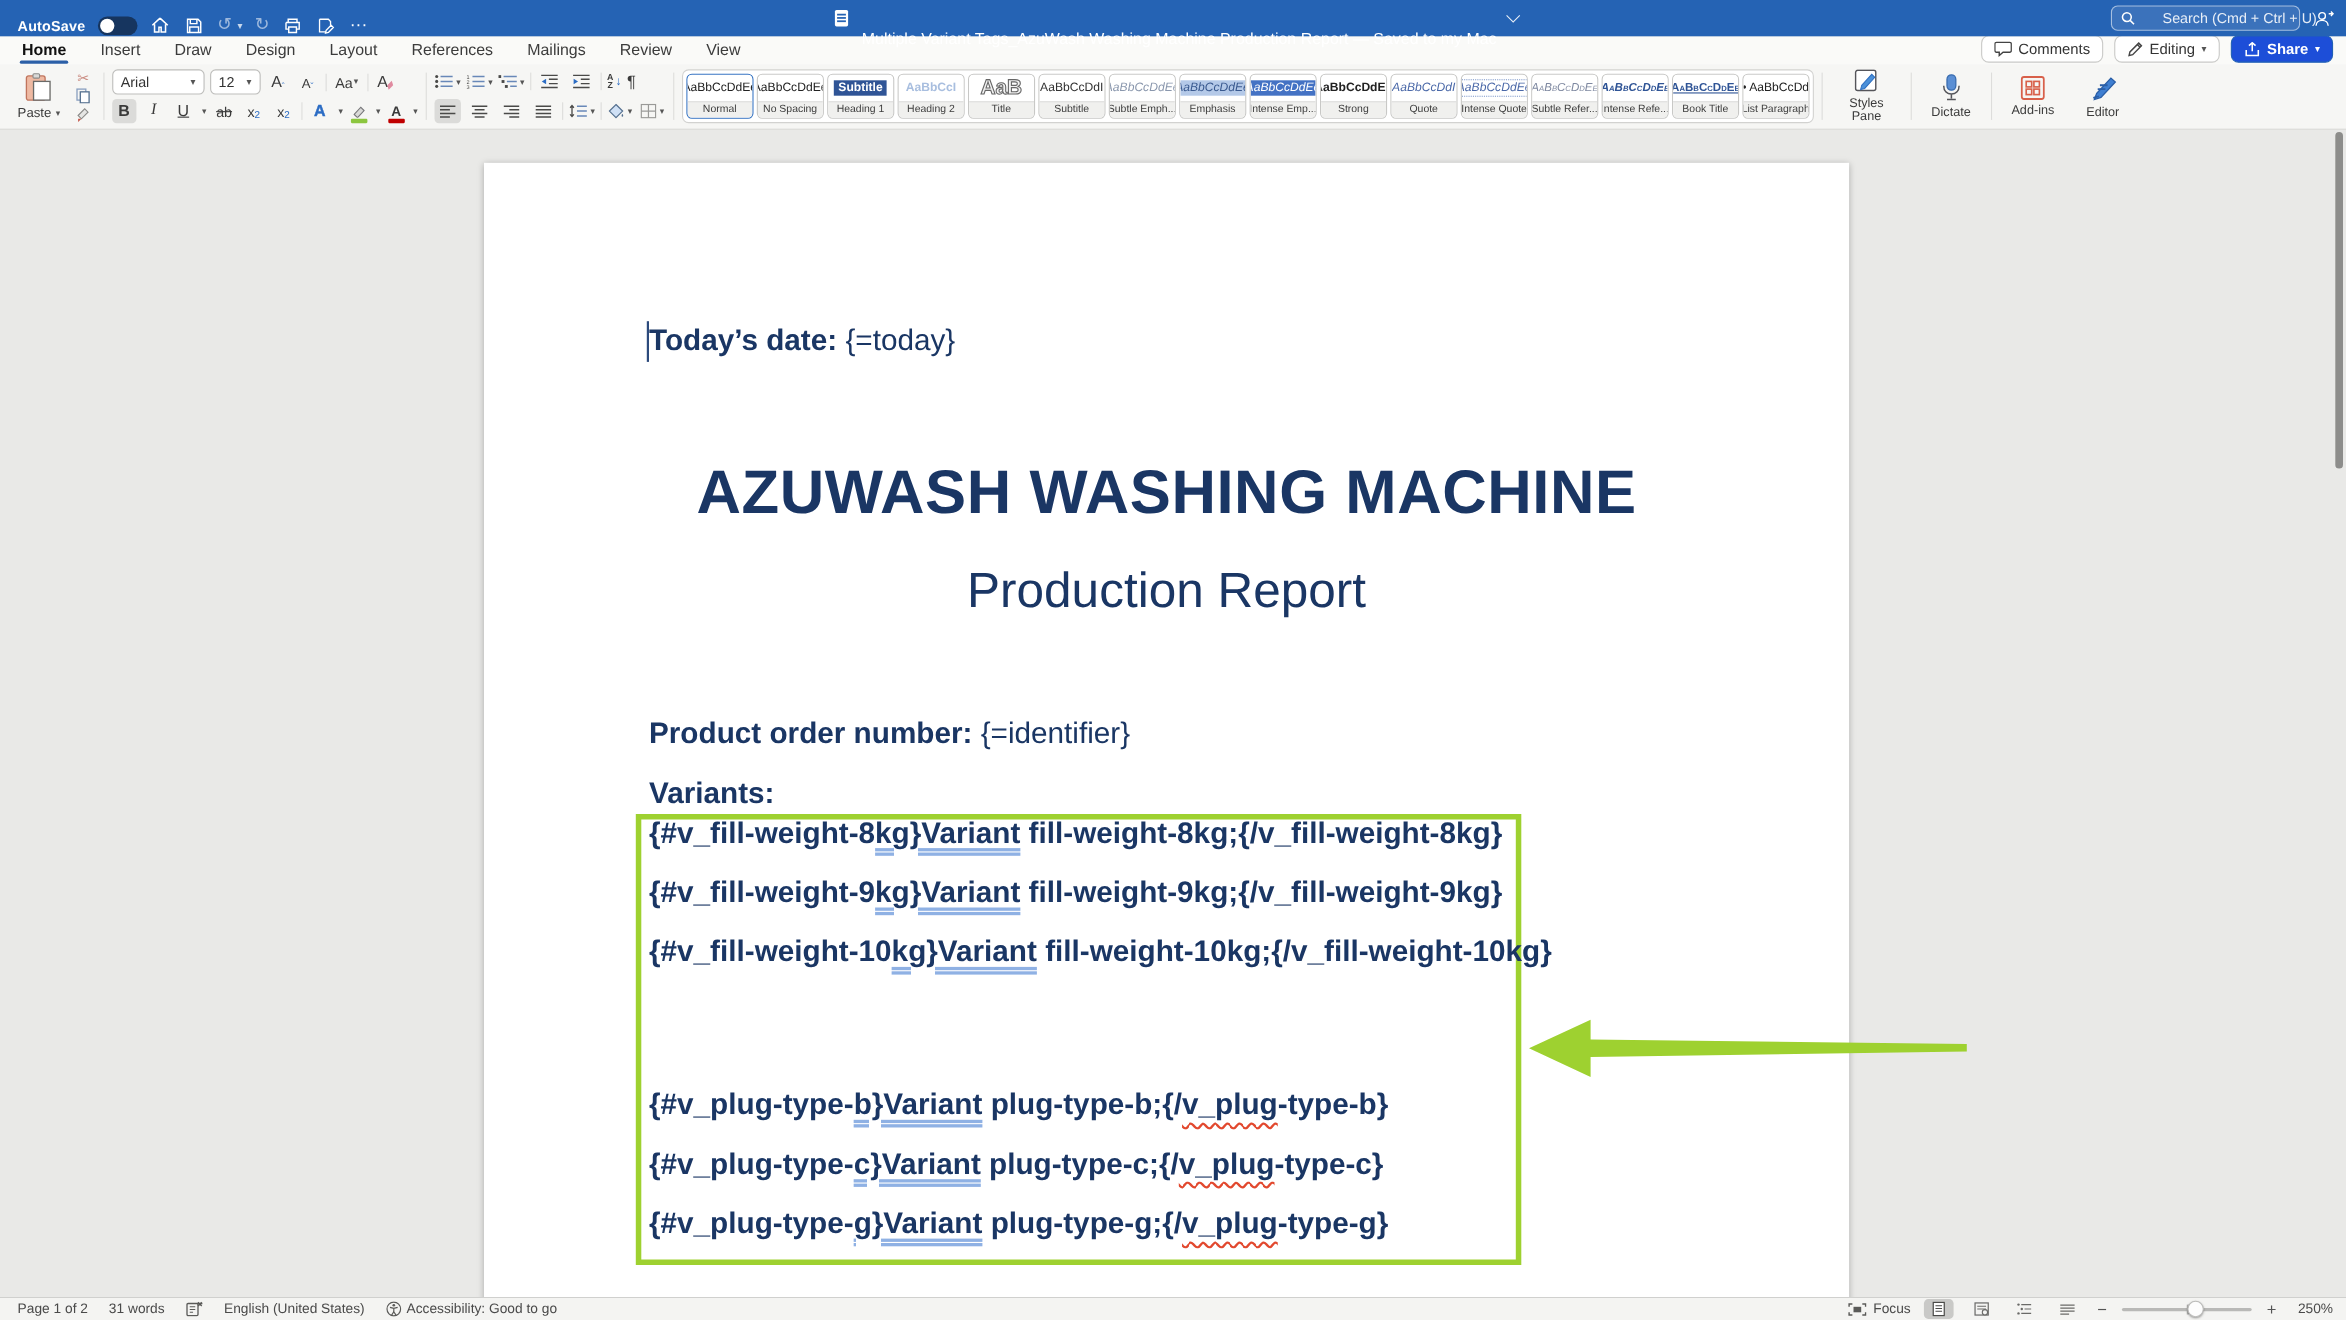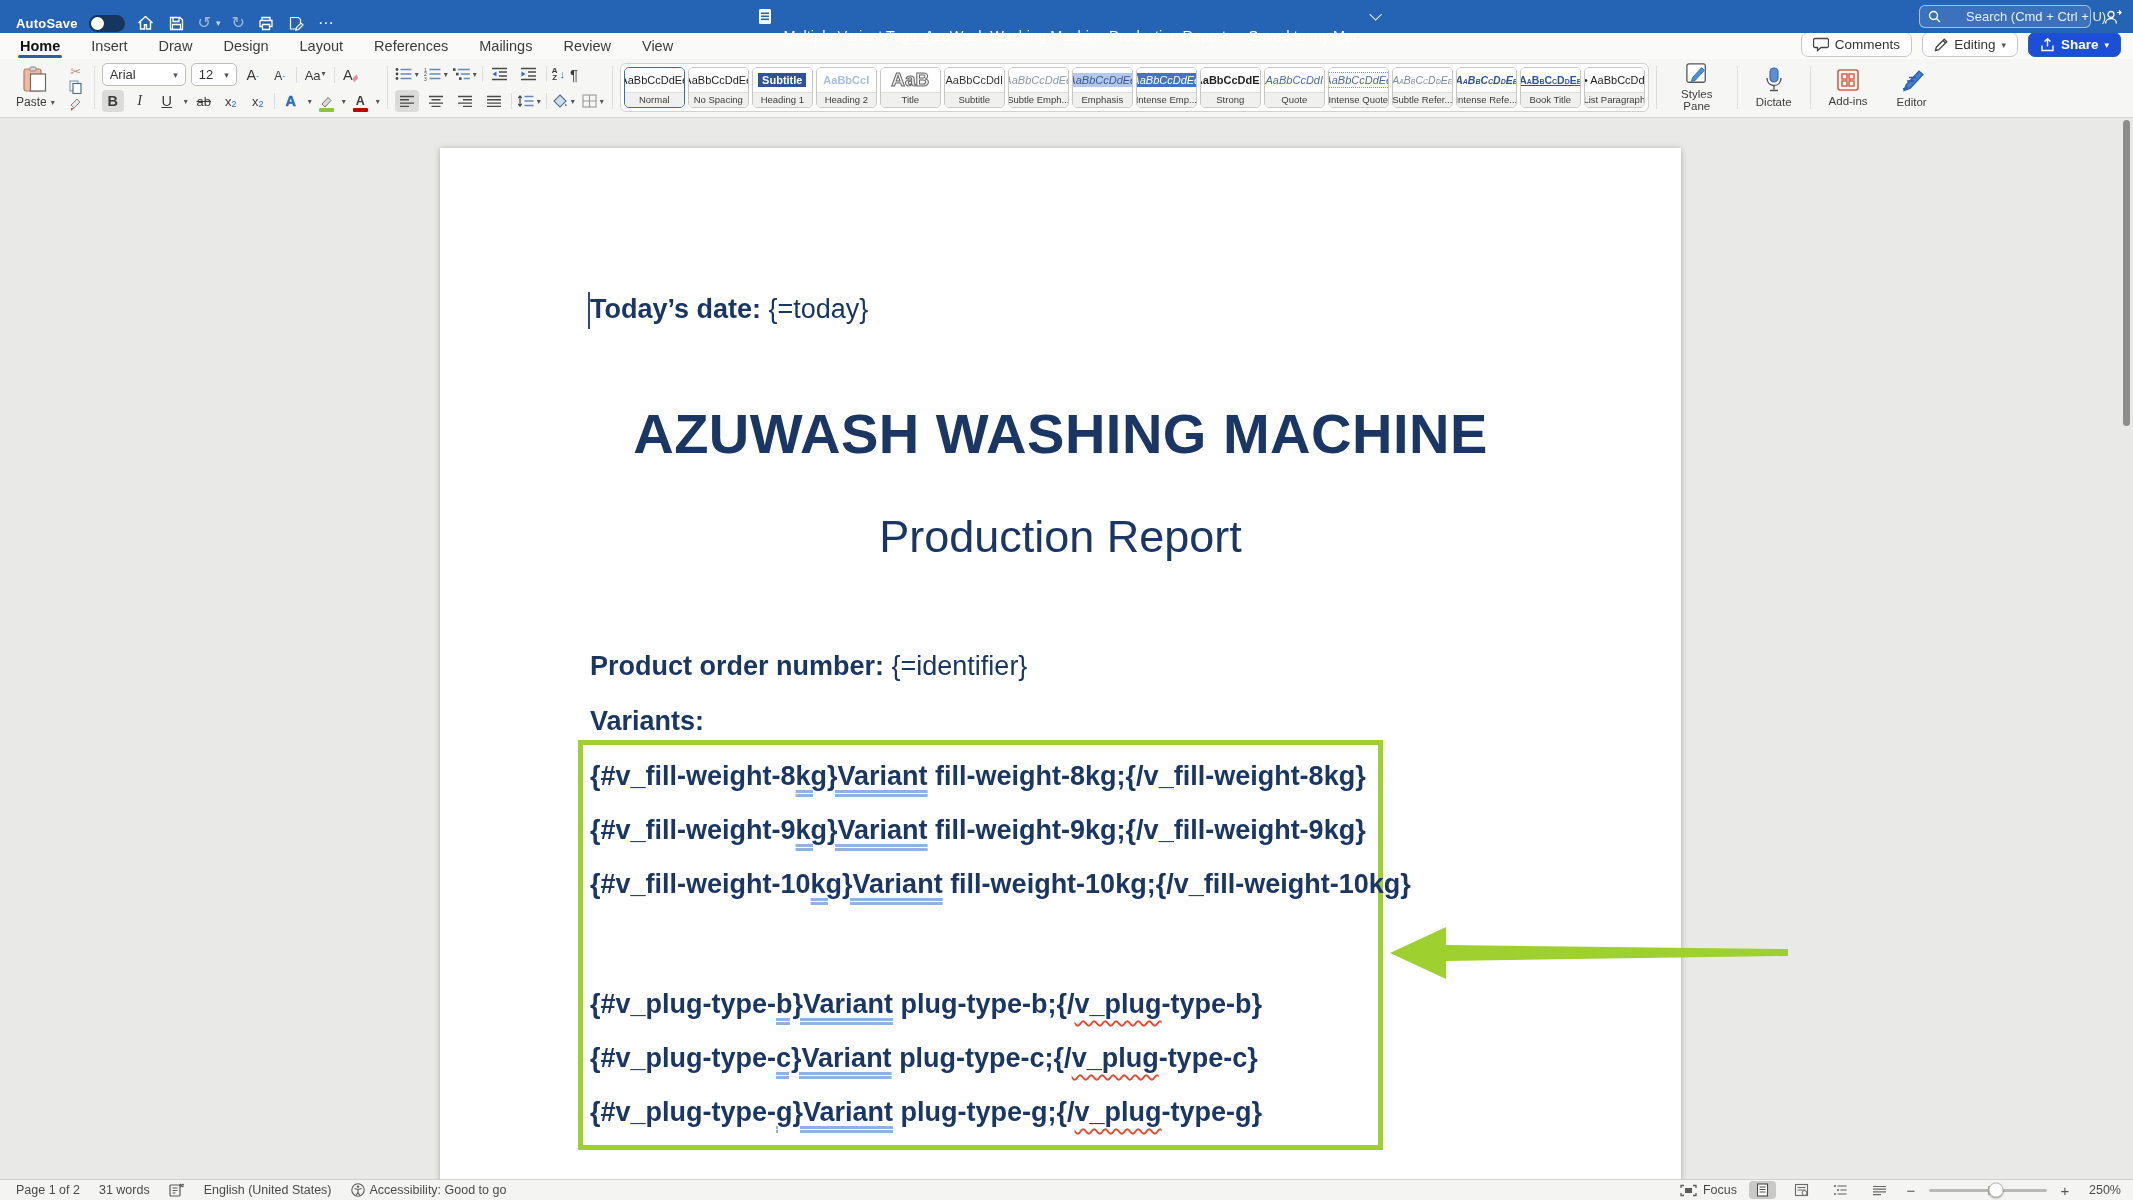--- a/index.html
+++ b/index.html
@@ -539,26 +539,26 @@
           <path d="M4 21 l5-1.5 M8 13 h7 M10 9.5 h7" stroke="#2a5ea6" stroke-width="1.6" fill="none"></path>
         </svg>
       <span>Editor</span>
     </div>
   </div>
 
   <div class="docarea">
     <div class="page">
       <div class="text-cursor"></div>
       <div class="doc-line" style="top:146px;"><span class="b">Today’s date:</span><span> {=today}</span></div>
-      <div class="doc-title" style="top:253px;">AZUWASH WASHING MACHINE</div>
+      <div class="doc-title" style="top:266px;">AZUWASH WASHING MACHINE</div>
       <div class="doc-subtitle" style="top:363px;">Production Report</div>
       <div class="doc-line" style="top:503px;"><span class="b">Product order number:</span><span> {=identifier}</span></div>
       <div class="doc-line b" style="top:558px;">Variants:</div>
       <div class="green-box"></div>
-      <div class="vgroup" style="top:612px;">
+      <div class="vgroup" style="top:593px;">
           <p class="variant-line"><span>{#v_fill-weight-8</span><span class="u-blue">kg}Variant</span><span> fill-weight-8kg;{/v_fill-weight-8kg}</span></p>
           <p class="variant-line"><span>{#v_fill-weight-9</span><span class="u-blue">kg}Variant</span><span> fill-weight-9kg;{/v_fill-weight-9kg}</span></p>
           <p class="variant-line"><span>{#v_fill-weight-10</span><span class="u-blue">kg}Variant</span><span> fill-weight-10kg;{/v_fill-weight-10kg}</span></p>
         </div>
       <div class="vgroup" style="top:840px;">
           <p class="variant-line"><span>{#v_plug-type-</span><span class="u-blue">b}Variant</span><span> plug-type-b;{/</span><span class="u-red">v_plug</span><span>-type-b}</span></p>
           <p class="variant-line"><span>{#v_plug-type-</span><span class="u-blue">c}Variant</span><span> plug-type-c;{/</span><span class="u-red">v_plug</span><span>-type-c}</span></p>
           <p class="variant-line"><span>{#v_plug-type-</span><span class="u-blue">g}Variant</span><span> plug-type-g;{/</span><span class="u-red">v_plug</span><span>-type-g}</span></p>
         </div>
     </div>

